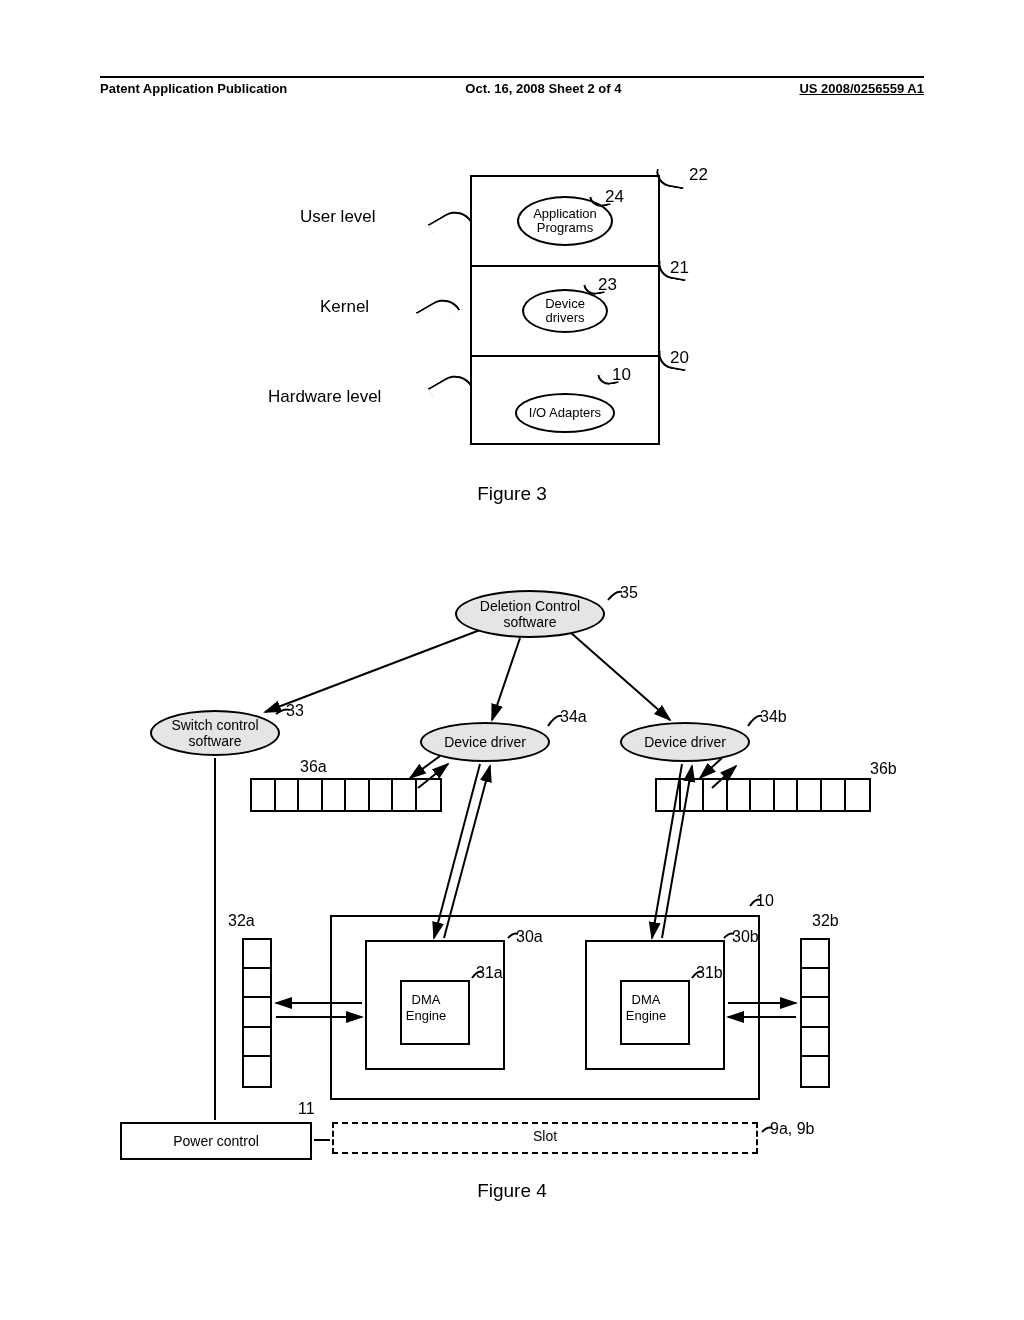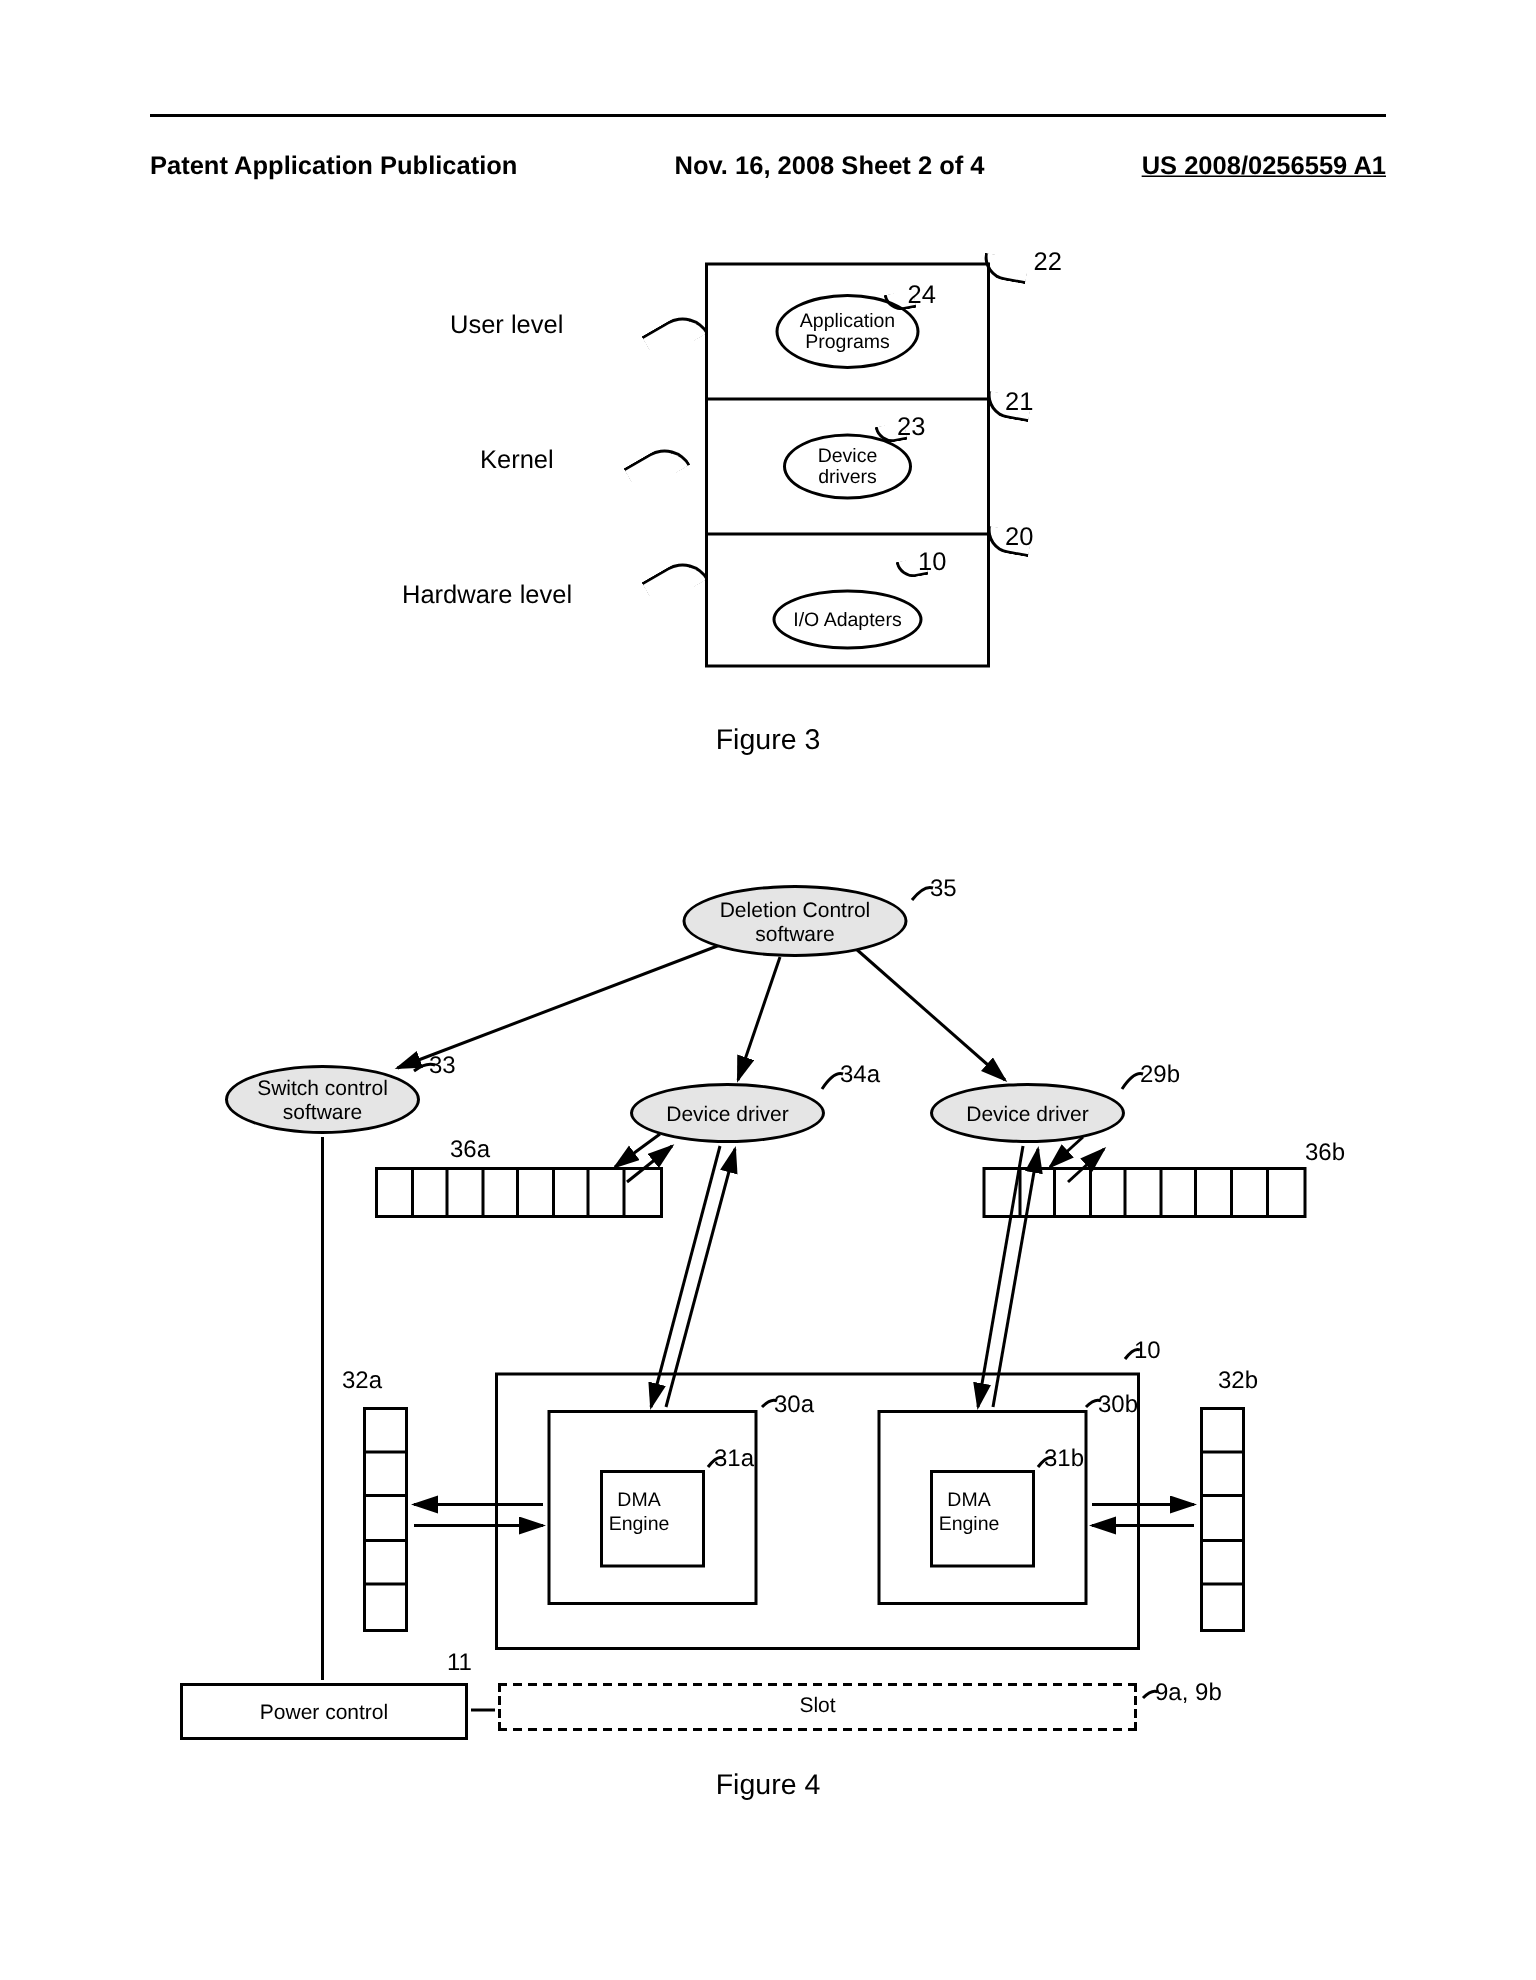--- a/index.html
+++ b/index.html
@@ -17,23 +17,23 @@
     width: 1024px;
     height: 1320px;
     padding: 0;
   }
   .header {
     position: absolute;
     top: 76px;
     left: 100px;
     right: 100px;
     border-top: 2px solid #000;
-    padding-top: 23px;
+    padding-top: 3px;
     font-weight: bold;
-    font-size: 17px;
+    font-size: 13px;
     display: flex;
     justify-content: space-between;
   }
   .hdr-left { }
   .hdr-center { text-align: center; }
   .hdr-right { text-align: right; text-decoration: underline; }
 
   
   .fig3 {
     position: absolute;
@@ -223,21 +223,21 @@
   .fig4 .n11 { left: 198px; top: 540px; }
   .fig4 .n9 { left: 670px; top: 560px; }
 </style>
 </head>
 <body>
 
 <div class="page">
 
   <div class="header">
     <div class="hdr-left">Patent Application Publication</div>
-    <div class="hdr-center">Nov. 16, 2008  Sheet 2 of 4</div>
+    <div class="hdr-center">Oct. 16, 2008  Sheet 2 of 4</div>
     <div class="hdr-right">US 2008/0256559 A1</div>
   </div>
 
   <div class="fig3">
     <div class="stackbox">
       <div class="row r0">
         <div class="ell ell-apps">Application Programs</div>
       </div>
       <div class="row r1">
         <div class="ell ell-drv">Device drivers</div>
@@ -369,21 +369,21 @@
     <div class="dma-label dma-a">DMA Engine</div>
     <div class="dma-label dma-b">DMA Engine</div>
 
     <div class="box box-slot"></div>
     <div class="slot-label">Slot</div>
     <div class="box box-power">Power control</div>
 
     <div class="num n35">35</div>
     <div class="num n33">33</div>
     <div class="num n34a">34a</div>
-    <div class="num n34b">29b</div>
+    <div class="num n34b">34b</div>
     <div class="num n36a">36a</div>
     <div class="num n36b">36b</div>
     <div class="num n10">10</div>
     <div class="num n32a">32a</div>
     <div class="num n32b">32b</div>
     <div class="num n30a">30a</div>
     <div class="num n30b">30b</div>
     <div class="num n31a">31a</div>
     <div class="num n31b">31b</div>
     <div class="num n11">11</div>

